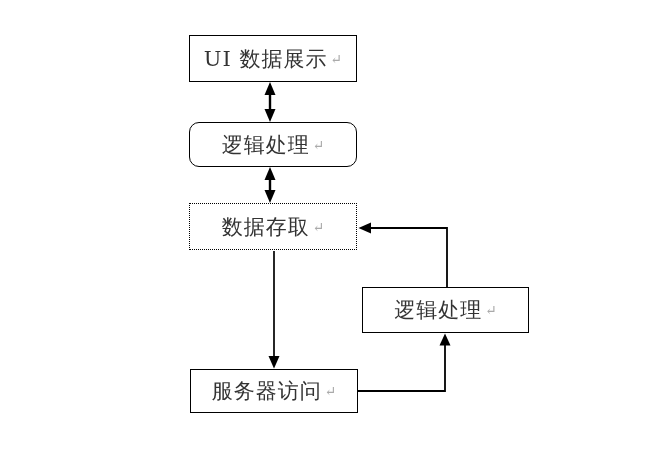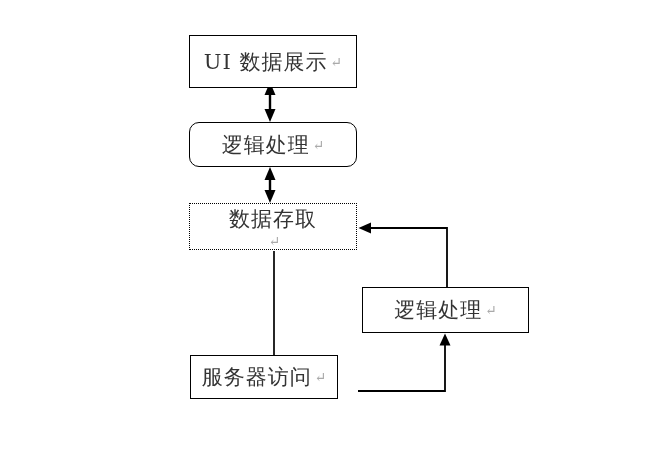--- a/index.html
+++ b/index.html
@@ -63,38 +63,38 @@
       <path d="M 358 391 H 445 V 345" stroke-width="1.8"></path>
       <polygon points="445,333.5 439.5,345.5 450.5,345.5"></polygon>
     </g>
 
     <g>
       <path d="M 447 287 V 228 H 371" stroke-width="1.8"></path>
       <polygon points="358.5,228 371,222.5 371,233.5"></polygon>
     </g>
   </svg>
 
-  <div class="node" style="left:189px; top:35px; width:168px; height:53px;">
+  <div class="node" style="left:189px; top:35px; width:168px; height:47px;">
     <span>UI 数据展示</span>
       <span class="return-mark">↵</span>
   </div>
 
   <div class="node" style="left:189px; top:122px; width:168px; height:45px;border-radius:10px;">
     <span>逻辑处理</span>
       <span class="return-mark">↵</span>
   </div>
 
-  <div class="node dotted" style="left:189px; top:203px; width:168px; height:47px;flex-direction:column;">
+  <div class="node dotted" style="left:189px; top:203px; width:168px; height:47px;">
     <span>数据存取</span>
       <span class="return-mark">↵</span>
   </div>
 
   <div class="node" style="left:362px; top:287px; width:167px; height:46px;">
     <span>逻辑处理</span>
       <span class="return-mark">↵</span>
   </div>
 
-  <div class="node" style="left:190px; top:355px; width:148px; height:44px;text-align:right;">
+  <div class="node" style="left:190px; top:369px; width:168px; height:44px;text-align:right;">
     <span>服务器访问</span>
       <span class="return-mark">↵</span>
   </div>
 
 </div>
 
 </body></html>

